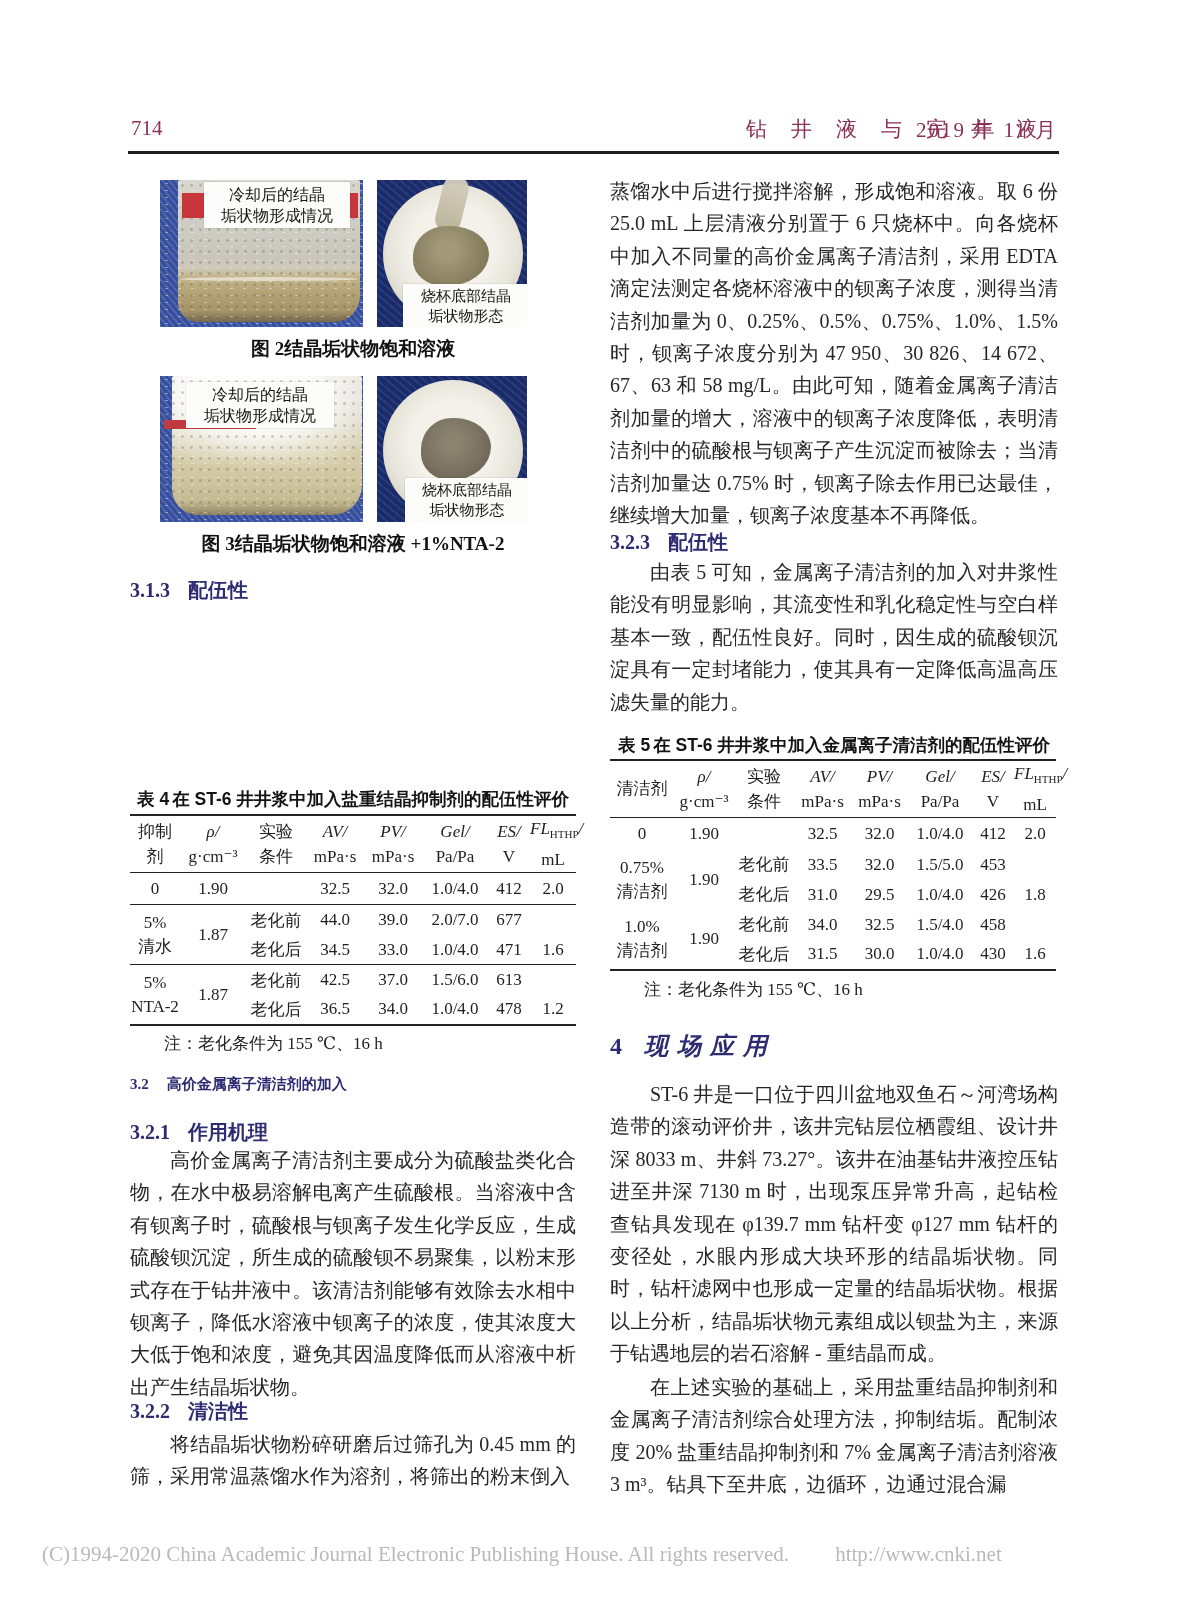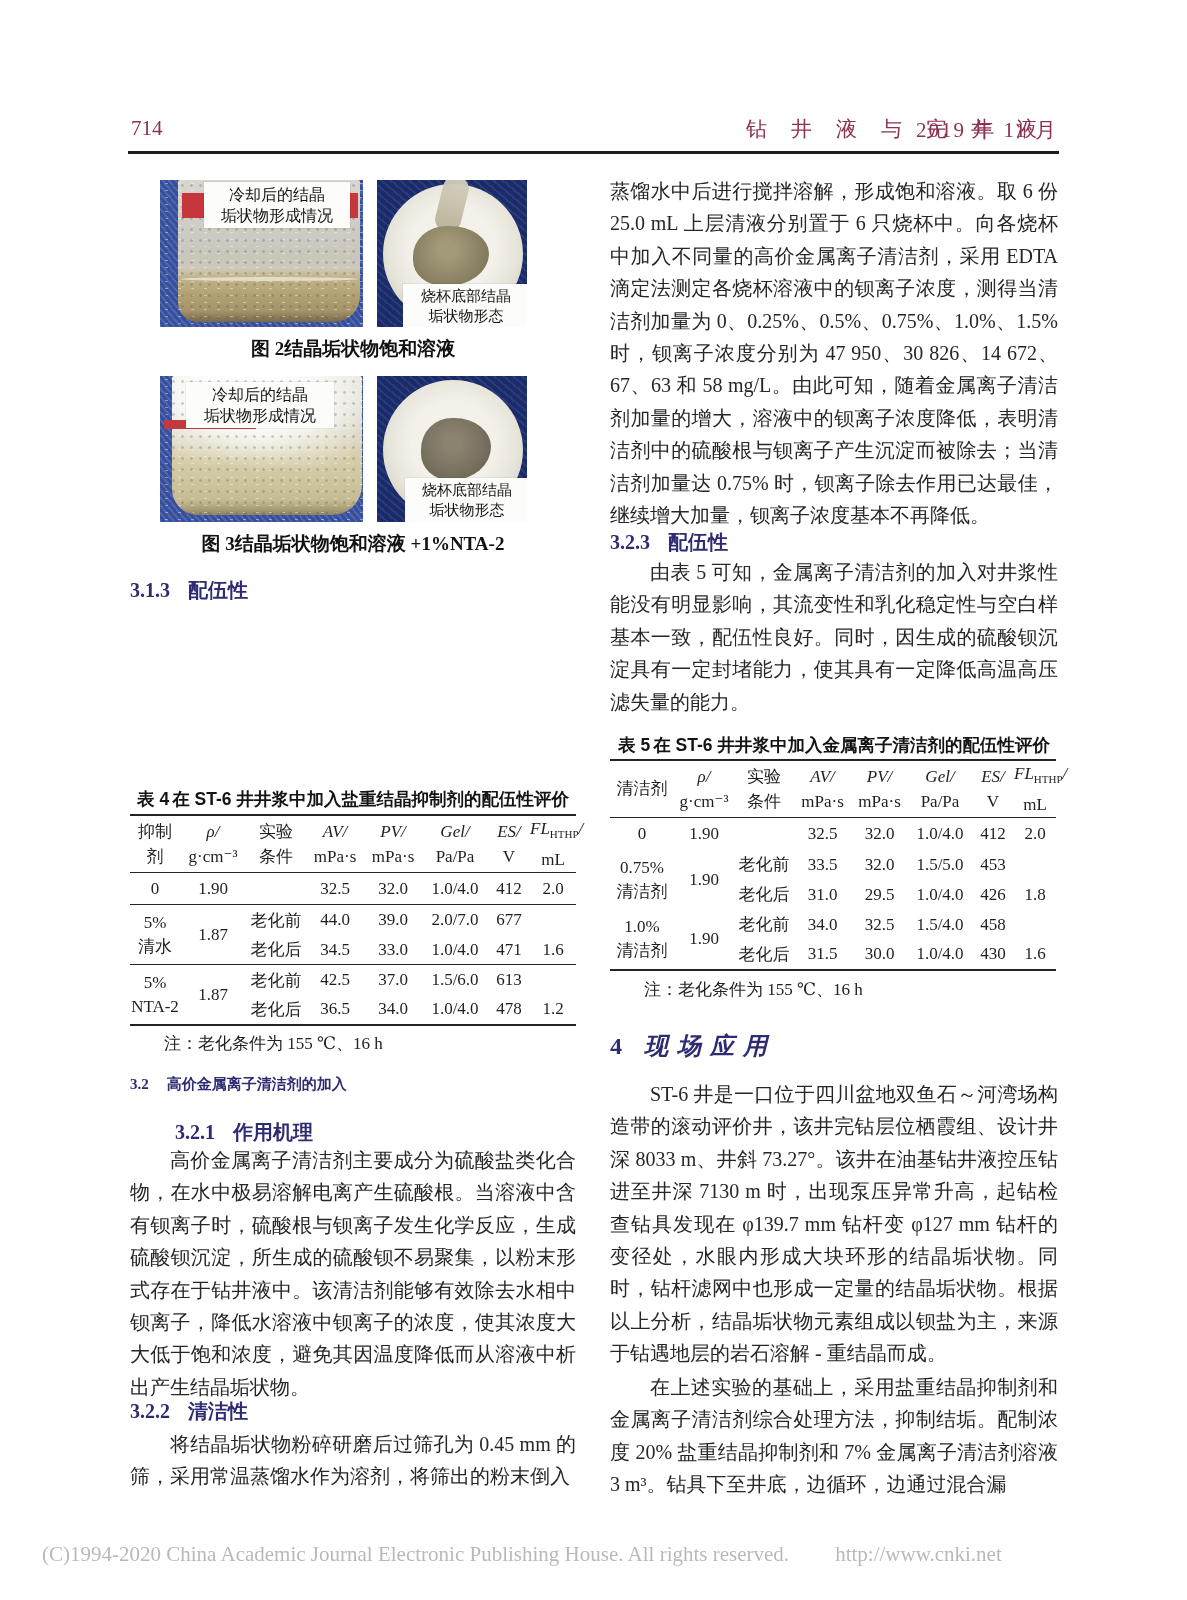--- a/index.html
+++ b/index.html
@@ -94,21 +94,21 @@
   sub { font-size:11px; }
   .pre { white-space:pre-line !important; line-height:24px;font-family:Liberation Serif, serif; }
   .tnote { position:absolute; font-size:17px; color:#222; padding-left:34px; }
   
   #h313 { left:130px; top:577px; }
   #p313 { top:606px; }
   #t4title { left:130px; top:787px; width:446px; }
   #table4 { left:130px; top:814px; }
   #t4note { left:130px; top:1032px; width:446px; }
   #h32  { left:130px; top:1075px; }
-  #h321 { left:130px; top:1119px;margin-left:45px; }
+  #h321 { left:130px; top:1119px; }
   #p321 { top:1144px; }
   #h322 { left:130px; top:1398px; }
   #p322 { top:1428px; }
   #pcont { top:175px; }
   #h323 { left:610px; top:529px; }
   #p323 { top:556px; }
   #t5title { left:610px; top:733px; width:448px; }
   #table5 { left:610px; top:759px; }
   #t5note { left:610px; top:978px; width:448px; }
   #h4   { left:610px; top:1030px; }

